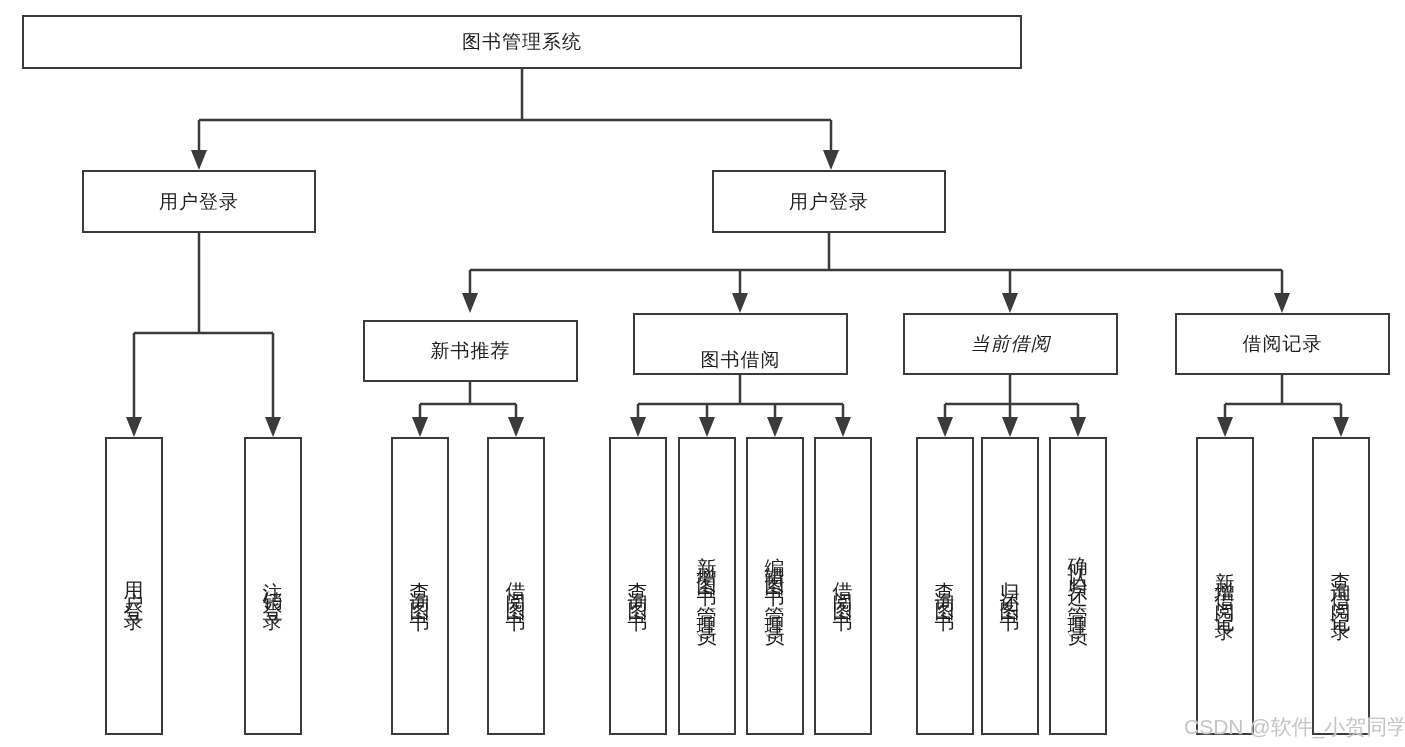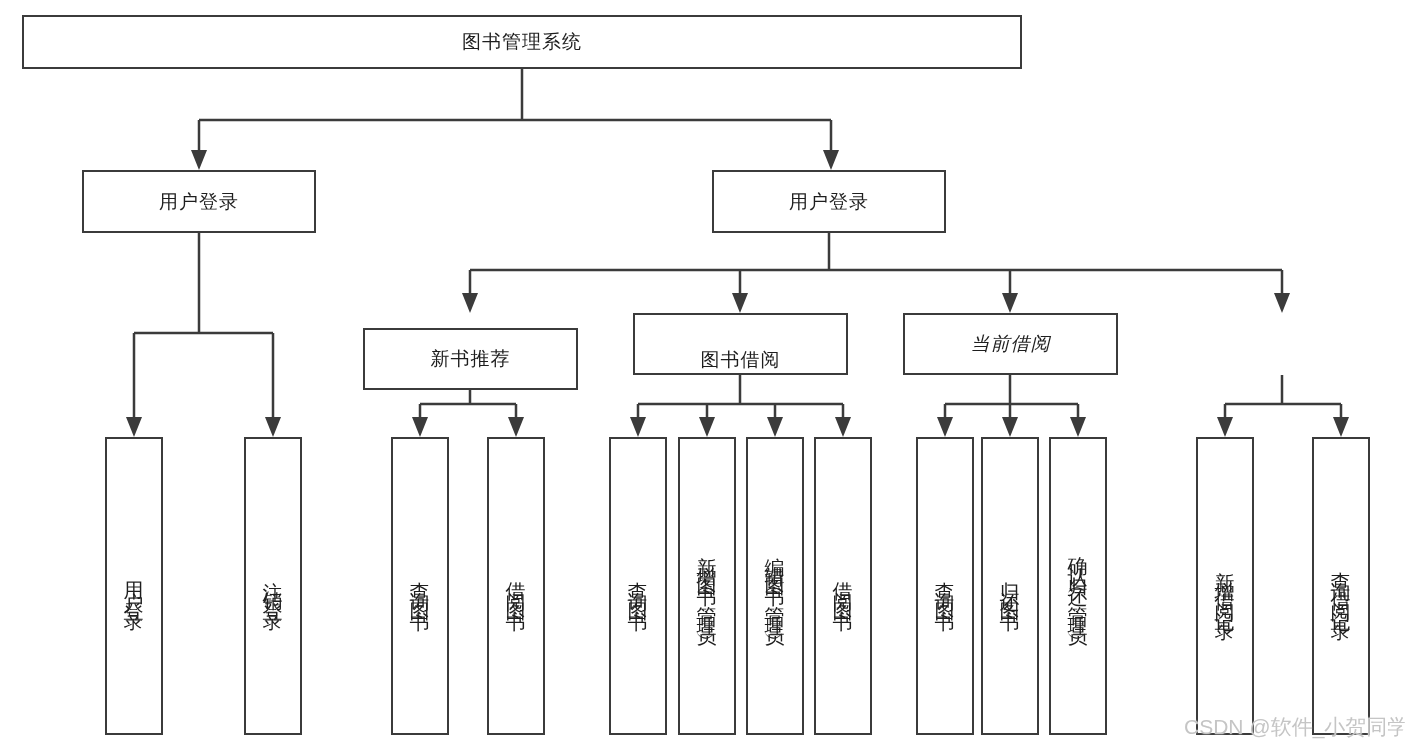--- a/index.html
+++ b/index.html
@@ -105,28 +105,31 @@
     <span class="hlabel">图书管理系统</span>
   </div>
 
   <div class="box" style="left:82px; top:170px; width:234px; height:63px;">
     <span class="hlabel">用户登录</span>
   </div>
   <div class="box" style="left:712px; top:170px; width:234px; height:63px;">
     <span class="hlabel">用户登录</span>
   </div>
 
-  <div class="box" style="left:363px; top:328px; width:215px; height:62px;align-items:center;">
+  <div class="box" style="left:363px; top:320px; width:215px; height:62px;align-items:center;">
     <span class="hlabel">新书推荐</span>
   </div>
   <div class="box" style="left:633px; top:313px; width:215px; height:62px;align-items:flex-end;">
     <span class="hlabel">图书借阅</span>
   </div>
   <div class="box" style="left:903px; top:313px; width:215px; height:62px;font-style:italic;">
     <span class="hlabel">当前借阅</span>
+  </div>
+  <div class="box" style="left:1175px; top:313px; width:215px; height:62px;">
+    <span class="hlabel">借阅记录</span>
   </div>
 
   <div class="box leaf" style="left:105px; top:437px; width:58px; height:298px;">
     <span class="vlabel">用户登录</span>
   </div>
   <div class="box leaf" style="left:244px; top:437px; width:58px; height:298px;">
     <span class="vlabel">注销登录</span>
   </div>
   <div class="box leaf" style="left:391px; top:437px; width:58px; height:298px;">
     <span class="vlabel">查询图书</span>

